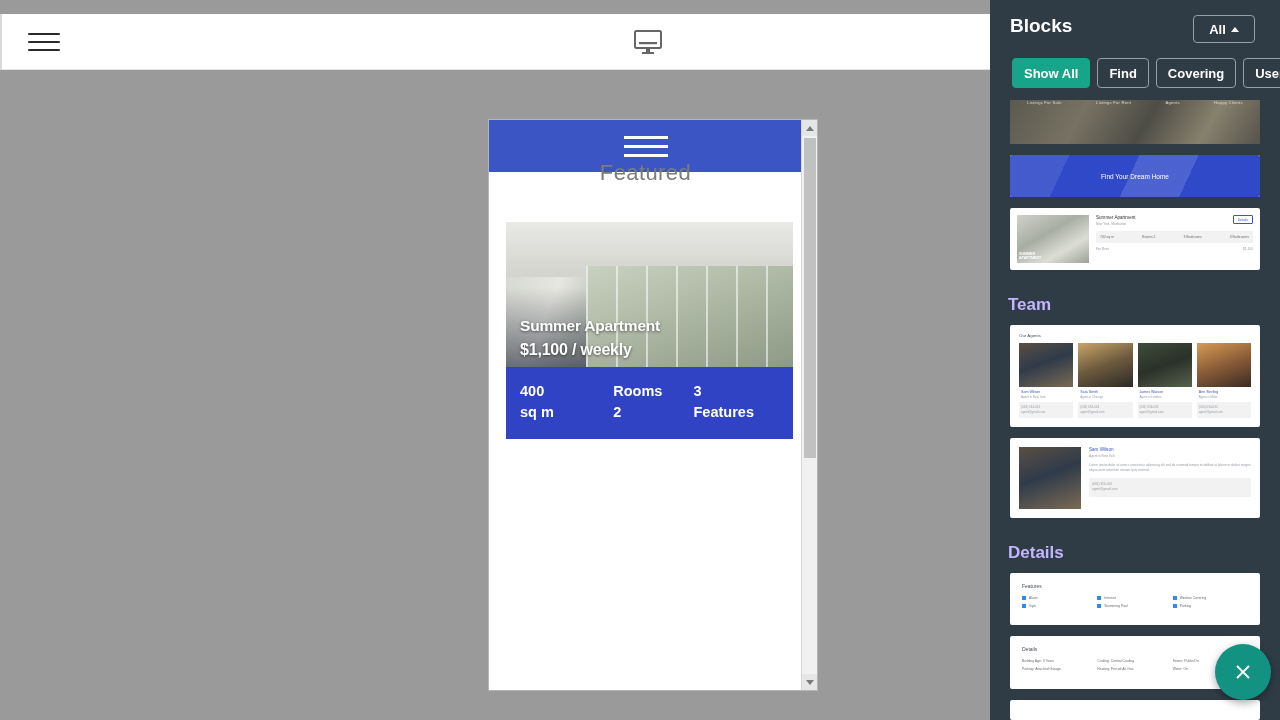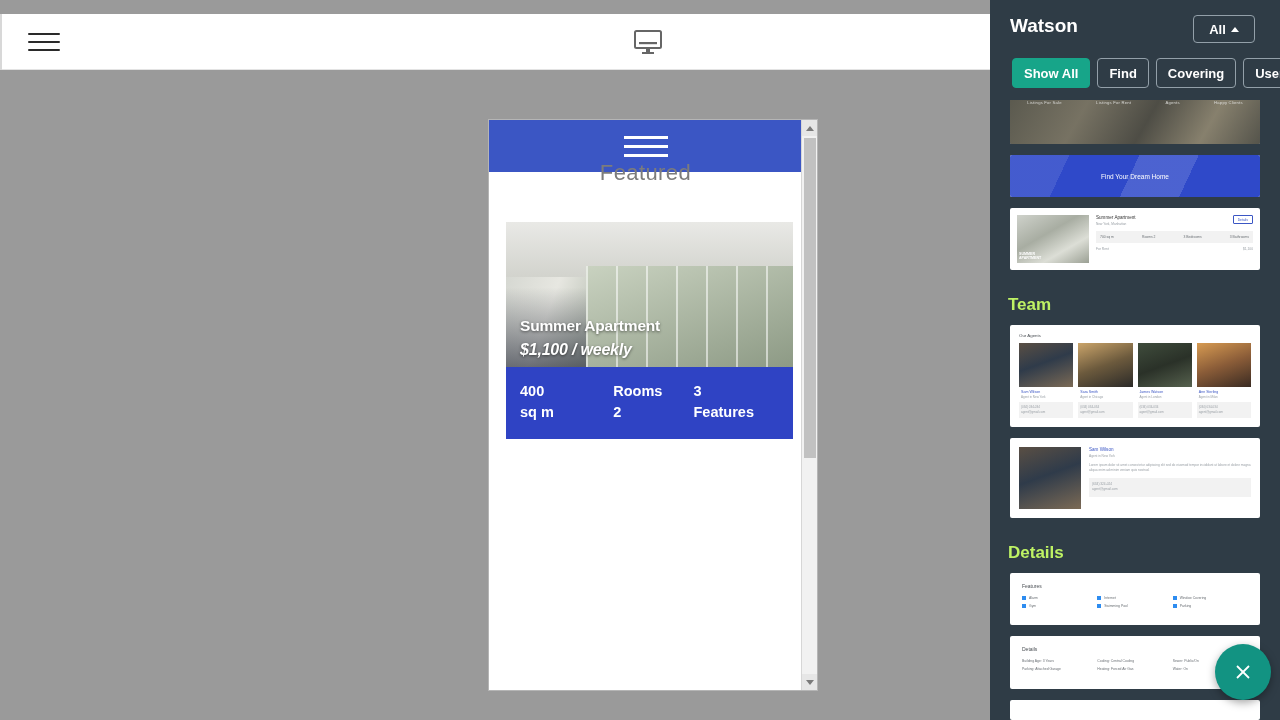--- a/index.html
+++ b/index.html
@@ -116,21 +116,21 @@
     content: ""; position: absolute; left: 22%; top: 18%; width: 13%; height: 62%;
     background: linear-gradient(180deg, #8c5f3f, #6d472c);
   }
 
   .prop-overlay {
     position: absolute; left: 14px; bottom: 8px; right: 10px;
     color: #ffffff;
     text-shadow: 0 1px 3px rgba(0,0,0,.55);
   }
   .prop-title { font-size: 15.5px; font-weight: 700; letter-spacing: -.2px; }
-  .prop-price { font-size: 16px; font-weight: 700; margin-top: 6px; letter-spacing: -.2px; font-style: italic; }
+  .prop-price { font-size: 16px; font-weight: 700; margin-top: 6px; letter-spacing: -.2px; }
 
   .prop-specs {
     background: #2f43c4;
     color: #ffffff;
     display: flex;
     padding: 14px 14px 16px 14px;
   }
   .spec { font-size: 14.5px; font-weight: 700; line-height: 21px; }
   .spec-1 { width: 36%; }
   .spec-2 { width: 31%; }
@@ -205,21 +205,21 @@
   }
   .chip.active { background: #17a589; border-color: #17a589; }
 
   .panel-scroll {
     position: absolute; left: 0; top: 100px;
     width: 290px; height: 620px;
     overflow: hidden;
   }
 
   .group-title {
-    color: #bef264; font-size: 17px; font-weight: 700;
+    color: #c4b5fd; font-size: 17px; font-weight: 700;
     padding: 14px 0 10px 18px;
   }
 
   .thumb {
     margin: 0 auto 11px auto;
     width: 250px;
     background: #ffffff;
     border-radius: 2px;
     overflow: hidden;
     cursor: pointer;
@@ -413,21 +413,21 @@
             <i></i>
           </div>
       </div>
     </div>
 
   </div>
 
   <div class="panel">
 
     <div class="panel-head">
-      <div class="panel-title">Watson</div>
+      <div class="panel-title">Blocks</div>
       <div class="all-btn">
         <span>All</span>
         <span class="caret-up"></span>
       </div>
     </div>
 
     <div class="filter-row">
       <div class="chip active">Show All</div>
       <div class="chip">Find</div>
       <div class="chip">Covering</div>

